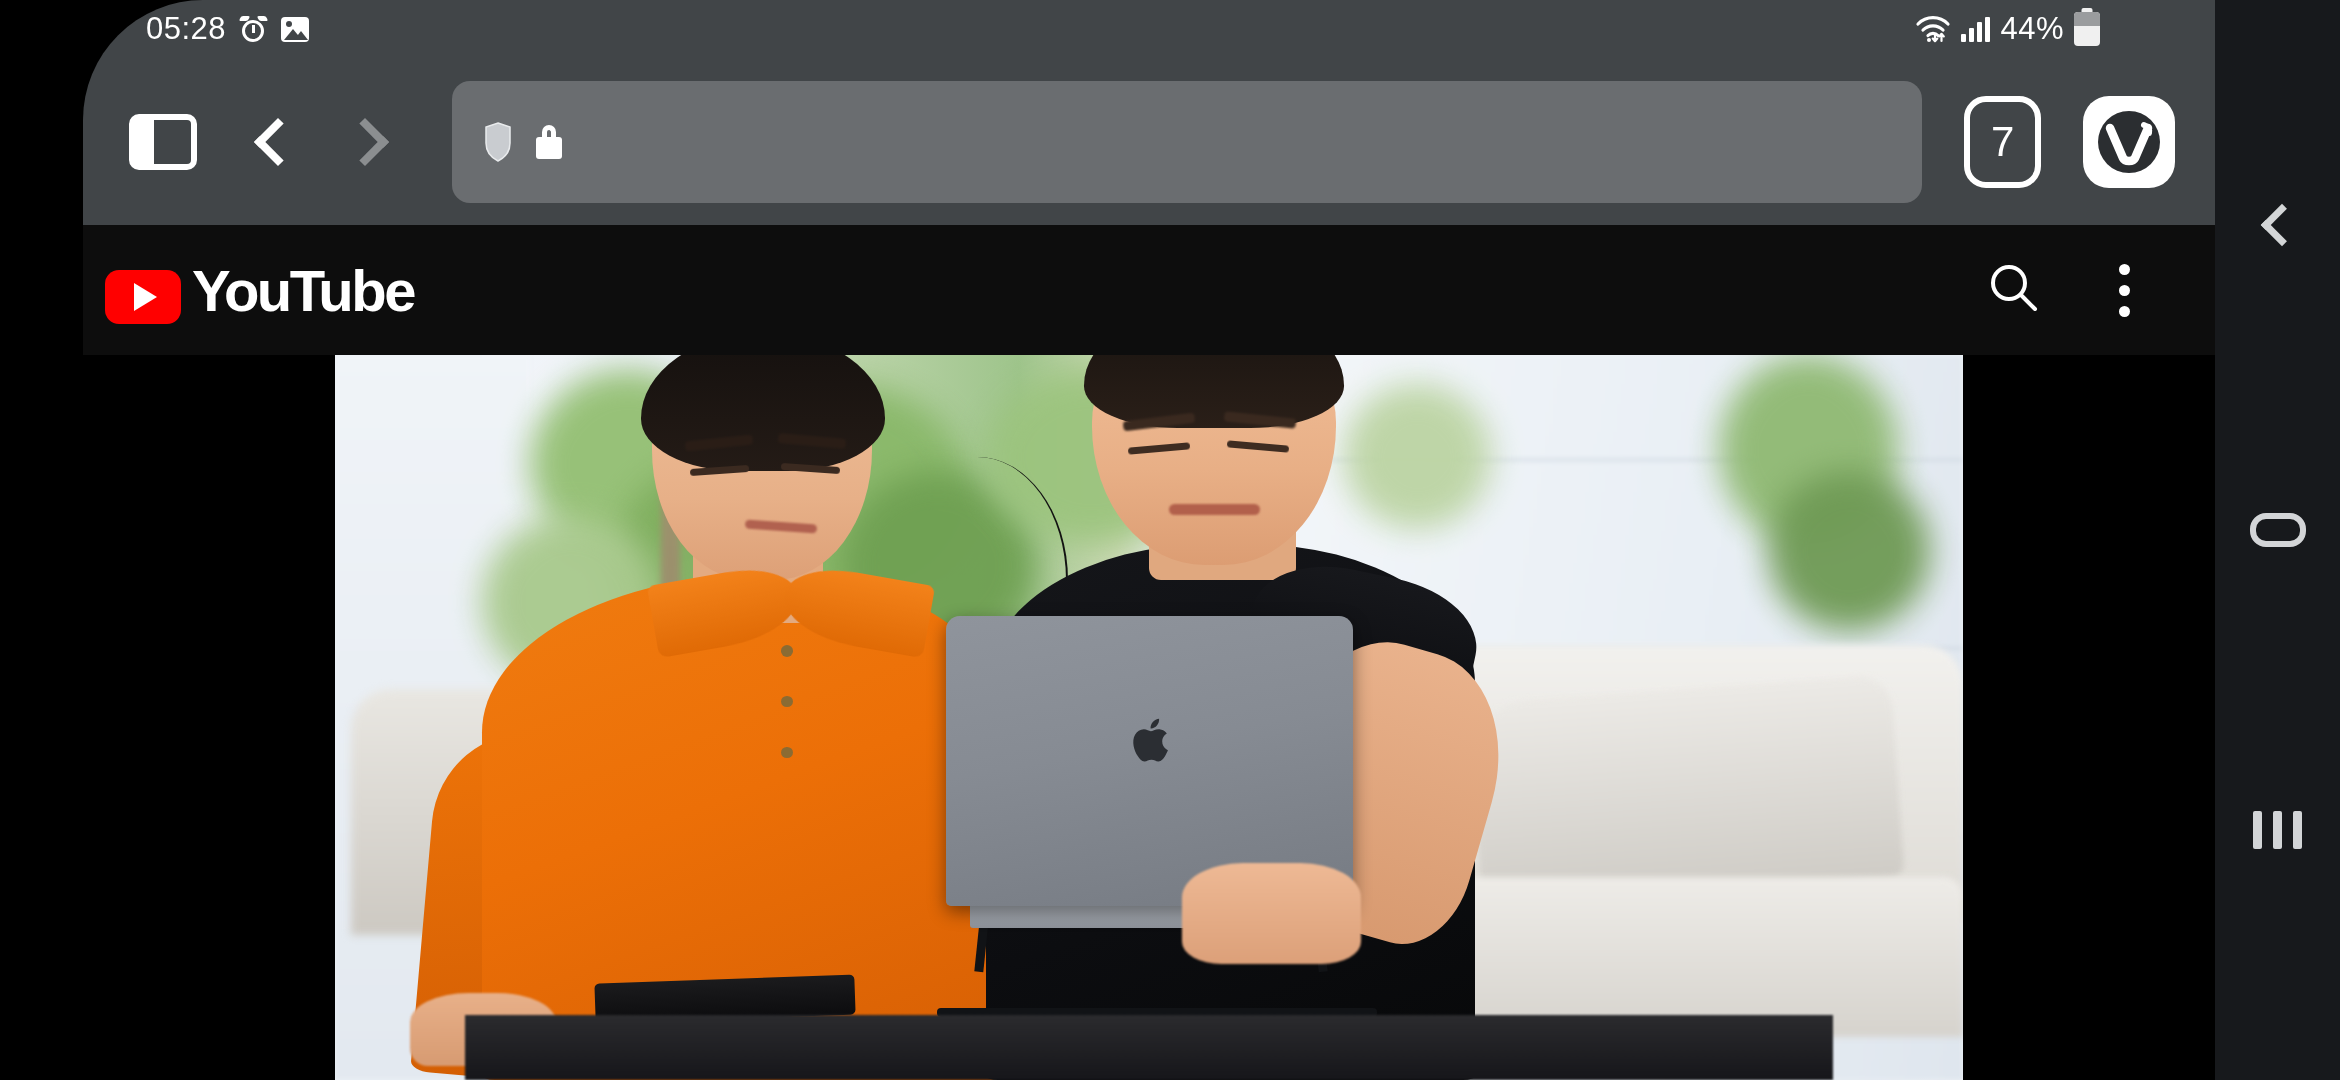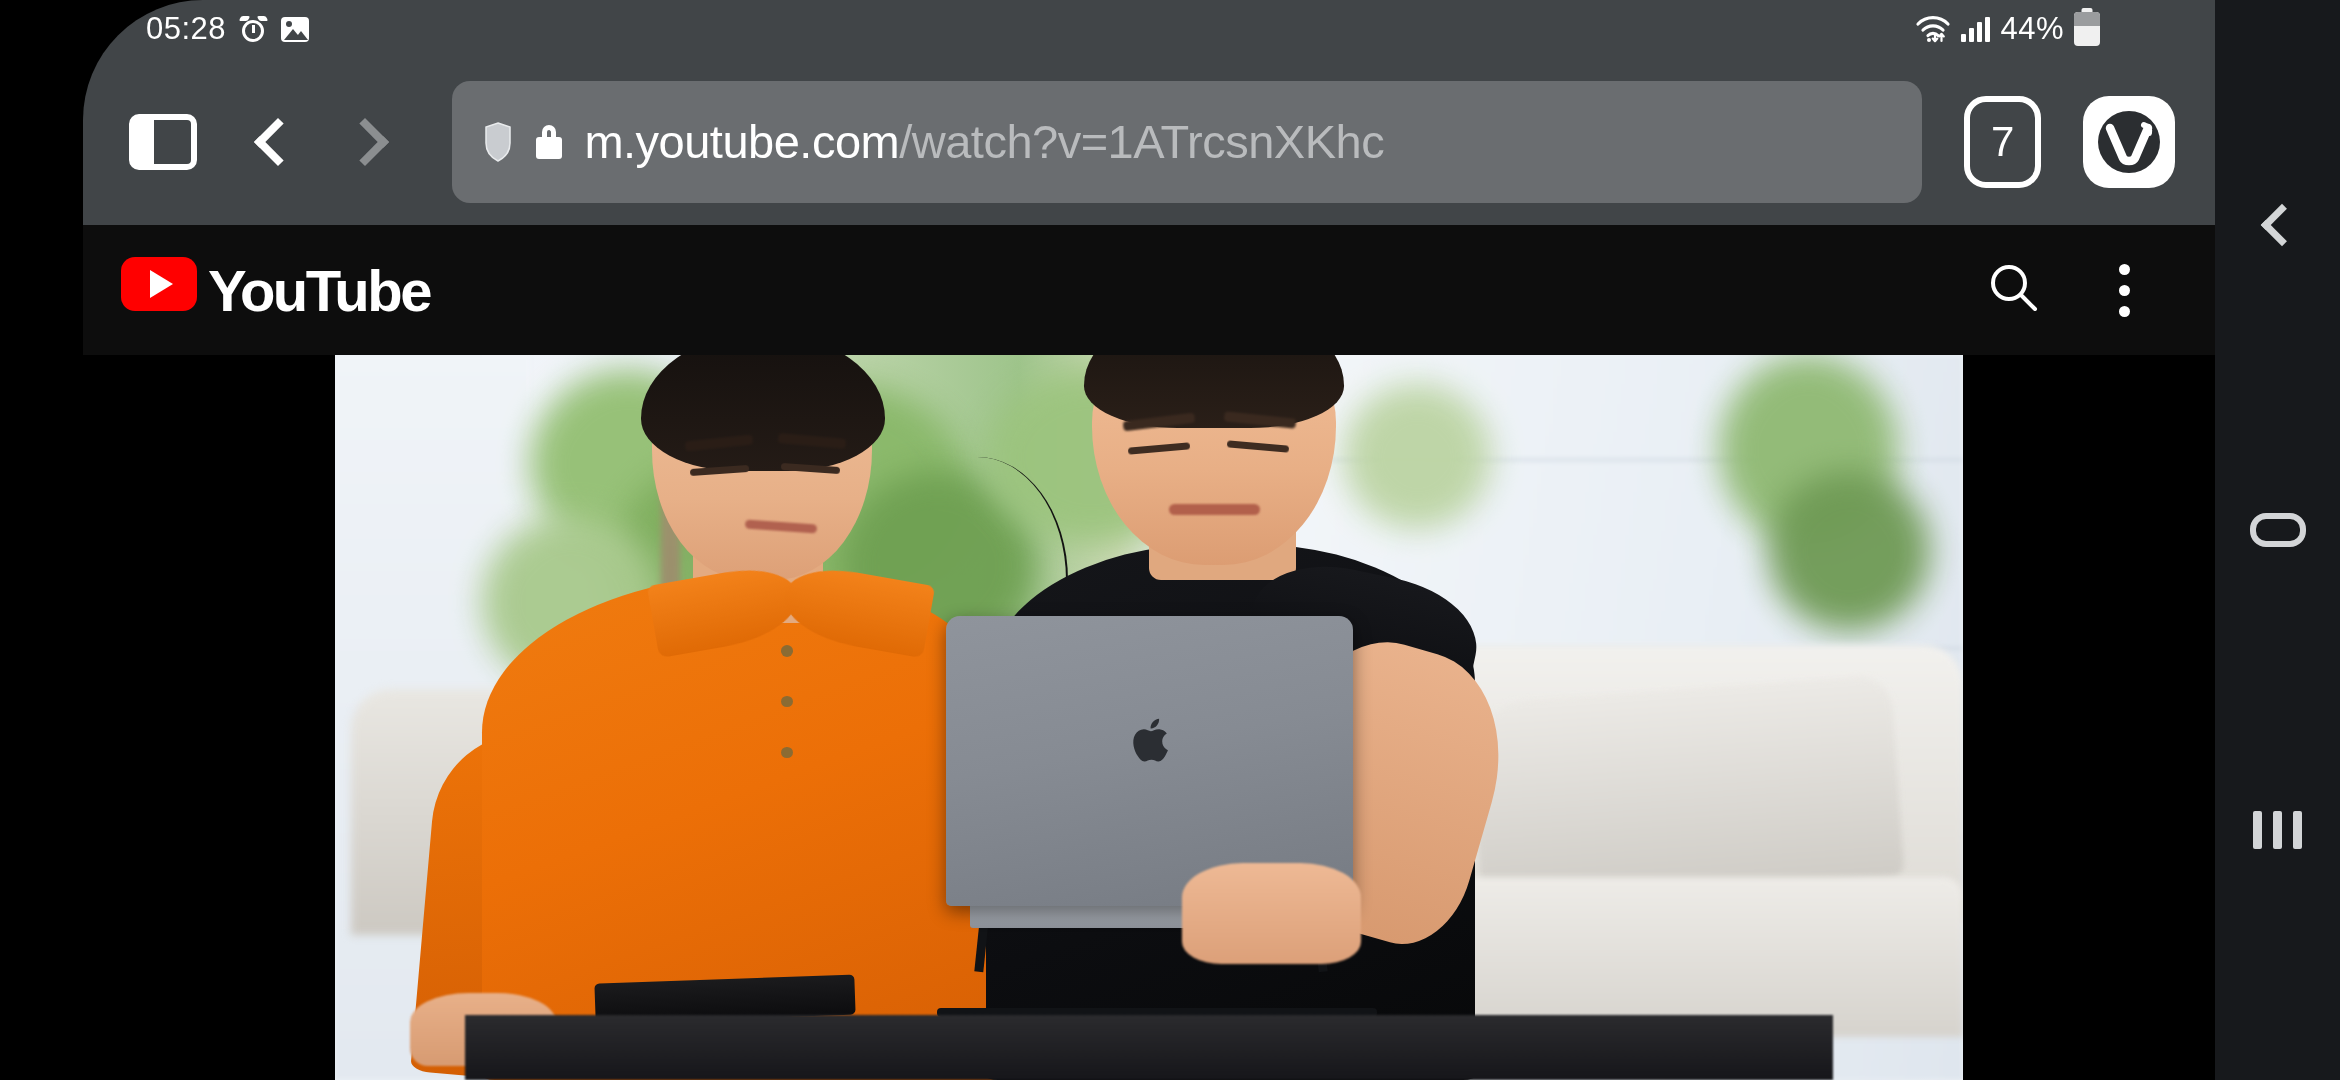--- a/index.html
+++ b/index.html
@@ -149,21 +149,21 @@
   
   #yt-app {
     position:absolute; left:83px; top:225px; width:2132px; height:855px;
     background:#000; z-index:10; overflow:hidden;
   }
   #yt-header {
     position:absolute; left:0; top:0; width:2132px; height:130px;
     background:#0d0d0d;
     display:flex; align-items:center;
   }
-  #yt-logo { display:flex; align-items:flex-start; margin-left:38px; cursor:pointer; }
+  #yt-logo { display:flex; align-items:flex-end; margin-left:22px; cursor:pointer; }
   .yt-play-box {
     width:76px; height:54px; background:#ff0000; border-radius:14px;
     display:flex; align-items:center; justify-content:center;
   }
   .yt-play-tri {
     width:0; height:0; margin-left:5px;
     border-top:14px solid transparent; border-bottom:14px solid transparent;
     border-left:23px solid #fff;
   }
   #yt-wordmark {
@@ -500,23 +500,20 @@
 
     <div id="url-bar">
       <span class="shield-icon">
         <svg width="28" height="40" viewBox="0 0 28 40">
           <path d="M14 1 L26 5 V21 C26 30 20 36 14 39 C8 36 2 30 2 21 V5 Z" fill="#c9ccd0" stroke="#e9ebed" stroke-width="1.5"></path>
         </svg>
       </span>
       <span class="lock-icon">
         <span class="shackle"></span>
           <span class="body"></span>
-      </span>
-      <span id="url-text">
-        <span id="url-host">m.youtube.com</span><span id="url-path">/watch?v=1ATrcsnXKhc</span>
       </span>
     </div>
 
     <div id="tab-count">
       <span>7</span>
     </div>
 
     <div id="vivaldi-btn" class="tb-btn">
       <span class="vivaldi-glyph">
         <svg width="74" height="74" viewBox="0 0 74 74">

